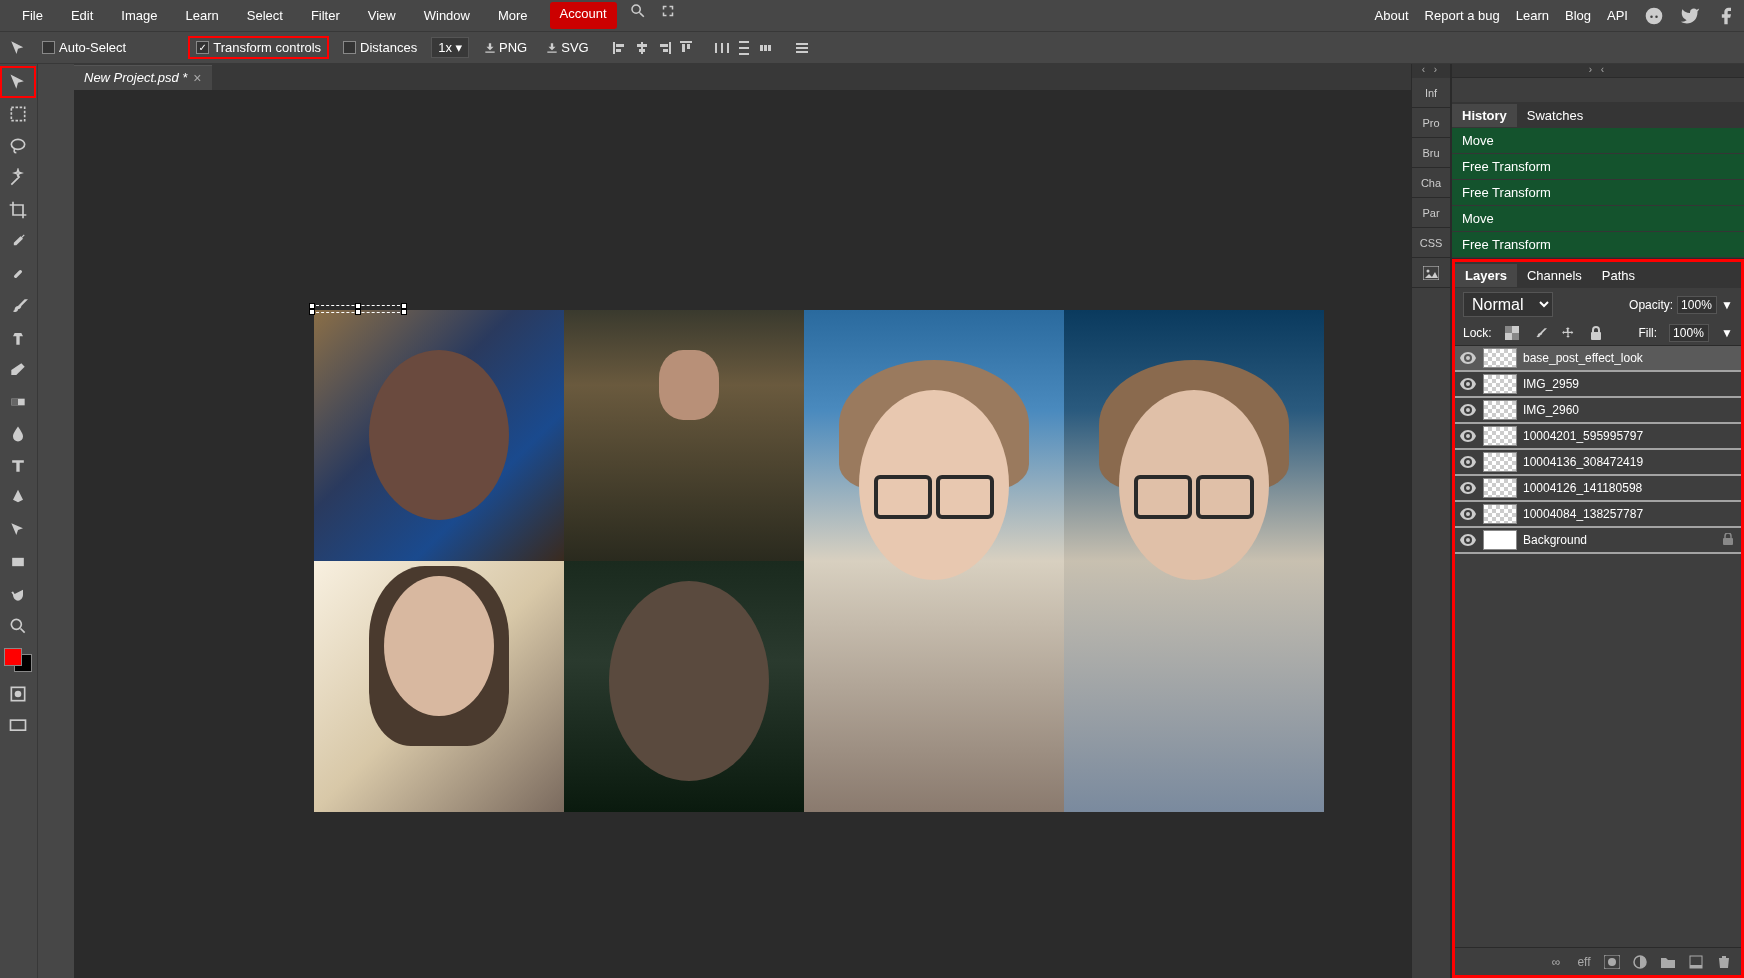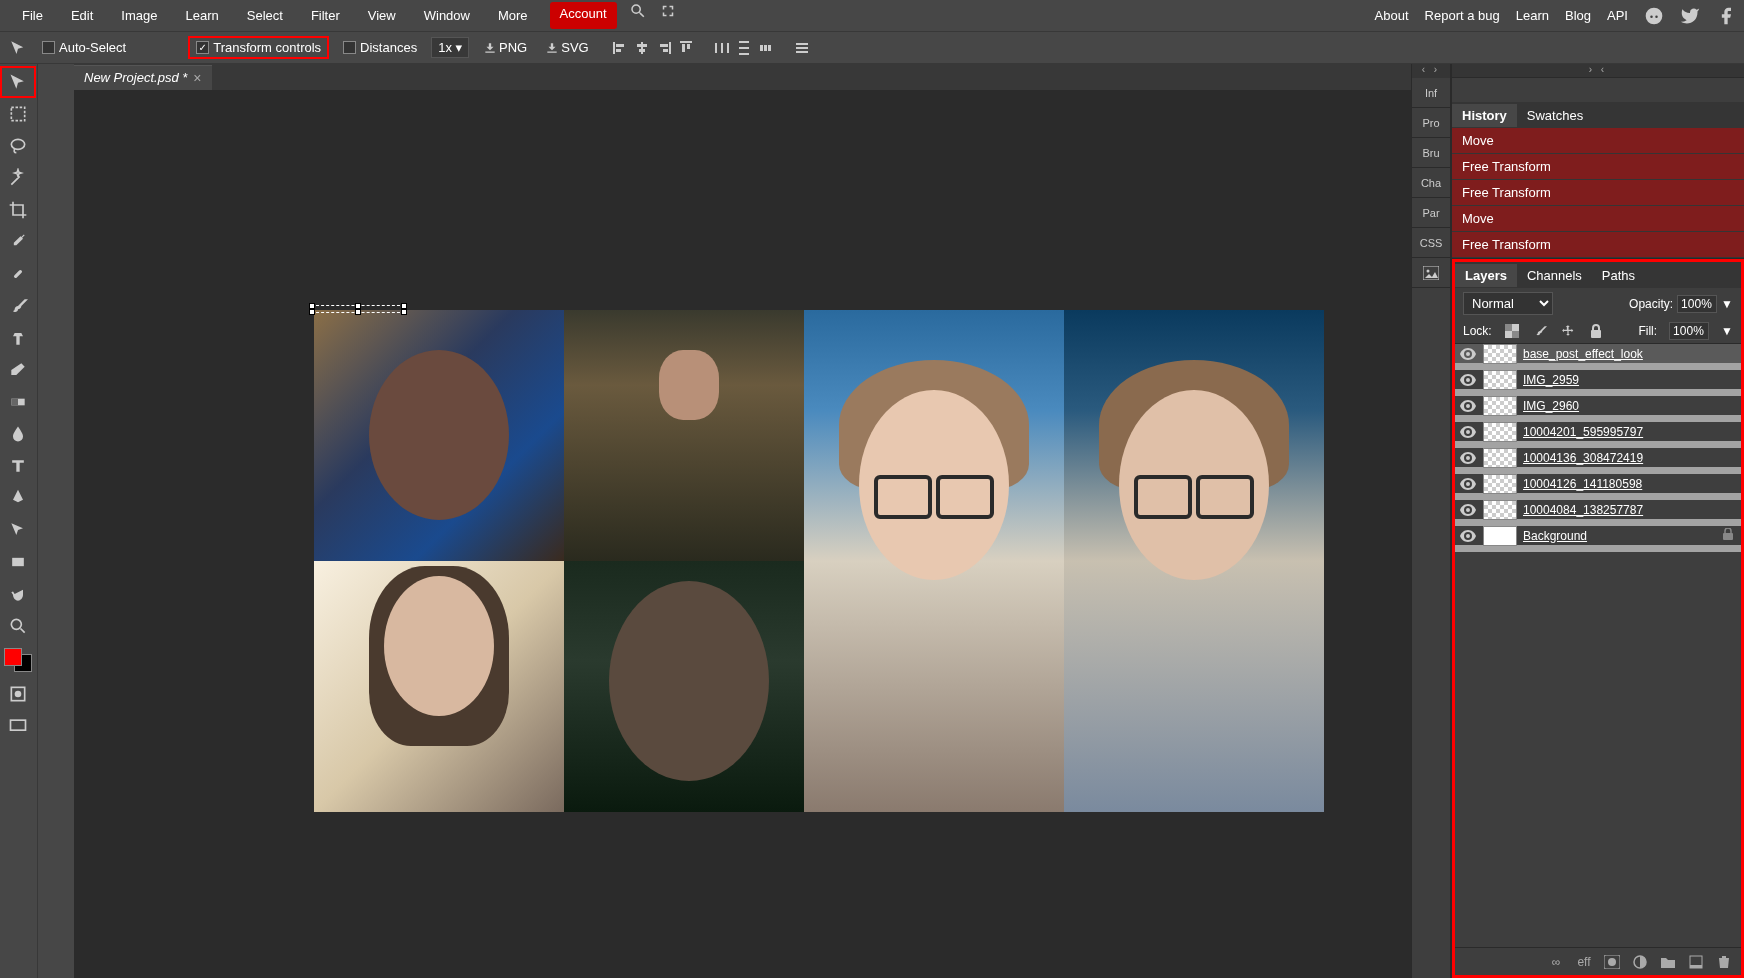--- a/index.html
+++ b/index.html
@@ -79,32 +79,32 @@
 .side-tabs { width: 40px; background: #3e3e3e; border-left: 1px solid #2a2a2a; border-right: 1px solid #2a2a2a; }
 .side-tab { height: 30px; display: flex; align-items: center; justify-content: center; font-size: 11px; cursor: pointer; border-bottom: 1px solid #2a2a2a; color: #ccc; }
 .side-tab-collapse { height: 14px; text-align: center; font-size: 10px; letter-spacing: 3px; color: #aaa; background: #353535; }
 
 .panel-section { border-bottom: 1px solid #2a2a2a; margin-top: 24px; }
 .panel-tabs { height: 26px; background: #353535; display: flex; align-items: center; font-size: 13px; }
 .panel-tab { padding: 4px 10px; cursor: pointer; }
 .panel-tab.active { background: #474747; font-weight: bold; }
 .panel-collapse-hdr { height: 14px; background: #353535; text-align: center; font-size: 10px; letter-spacing: 3px; color: #aaa; border-bottom: 1px solid #2a2a2a; }
 
-.history-list { background: #7f1d1d; }
+.history-list { background: #14532d; }
 .history-item { padding: 5px 10px; font-size: 13px; border-bottom: 1px solid #353535; cursor: pointer; }
 
 .layers-panel { flex: 1; display: flex; flex-direction: column; border: 3px solid #ff0000; }
 .layers-controls { padding: 4px 8px; display: flex; align-items: center; gap: 4px; font-size: 12px; background: #3e3e3e; }
-.blend-select { background: #333; border: 1px solid #555; color: #fff; padding: 2px 4px; width: 90px; font-size: 13px; }
+.blend-select { background: #333; border: 1px solid #555; color: #fff; padding: 2px 4px; width: 90px; font-size: 16px; }
 .opacity-val { background: #333; border: 1px solid #555; padding: 1px 3px; width: 40px; display: inline-block; }
 .lock-row { padding: 3px 8px; display: flex; align-items: center; gap: 12px; font-size: 12px; background: #3e3e3e; border-bottom: 1px solid #2a2a2a; }
 .lock-icon { width: 16px; height: 16px; display: flex; align-items: center; justify-content: center; }
 
 .layer-list { flex: 1; background: #3e3e3e; overflow: auto; }
-.layer-row { height: 26px; display: flex; align-items: center; padding: 0 4px; border-bottom: 7px solid #a3a3a3; gap: 6px; cursor: pointer; text-decoration: underline; }
+.layer-row { height: 26px; display: flex; align-items: center; padding: 0 4px; border-bottom: 2px solid #a3a3a3; gap: 6px; cursor: pointer; }
 .layer-row.selected { background: #5a5a5a; }
 .layer-eye { width: 18px; height: 18px; display: flex; align-items: center; justify-content: center; }
 .layer-thumb { width: 34px; height: 20px; background: #fff; border: 1px solid #888; background-image: repeating-conic-gradient(#ccc 0 25%, #fff 0 50%); background-size: 8px 8px; position: relative; }
 .layer-thumb.solid-white { background: #fff; background-image: none; }
 .layer-name { font-size: 12px; flex: 1; white-space: nowrap; overflow: hidden; text-overflow: ellipsis; }
 .layer-lock { width: 14px; color: #888; }
 
 .layers-footer { height: 28px; background: #3e3e3e; display: flex; align-items: center; justify-content: flex-end; gap: 10px; padding: 0 8px; border-top: 1px solid #2a2a2a; }
 .footer-btn { width: 18px; height: 18px; cursor: pointer; display: flex; align-items: center; justify-content: center; color: #aaa; }
 </style>

